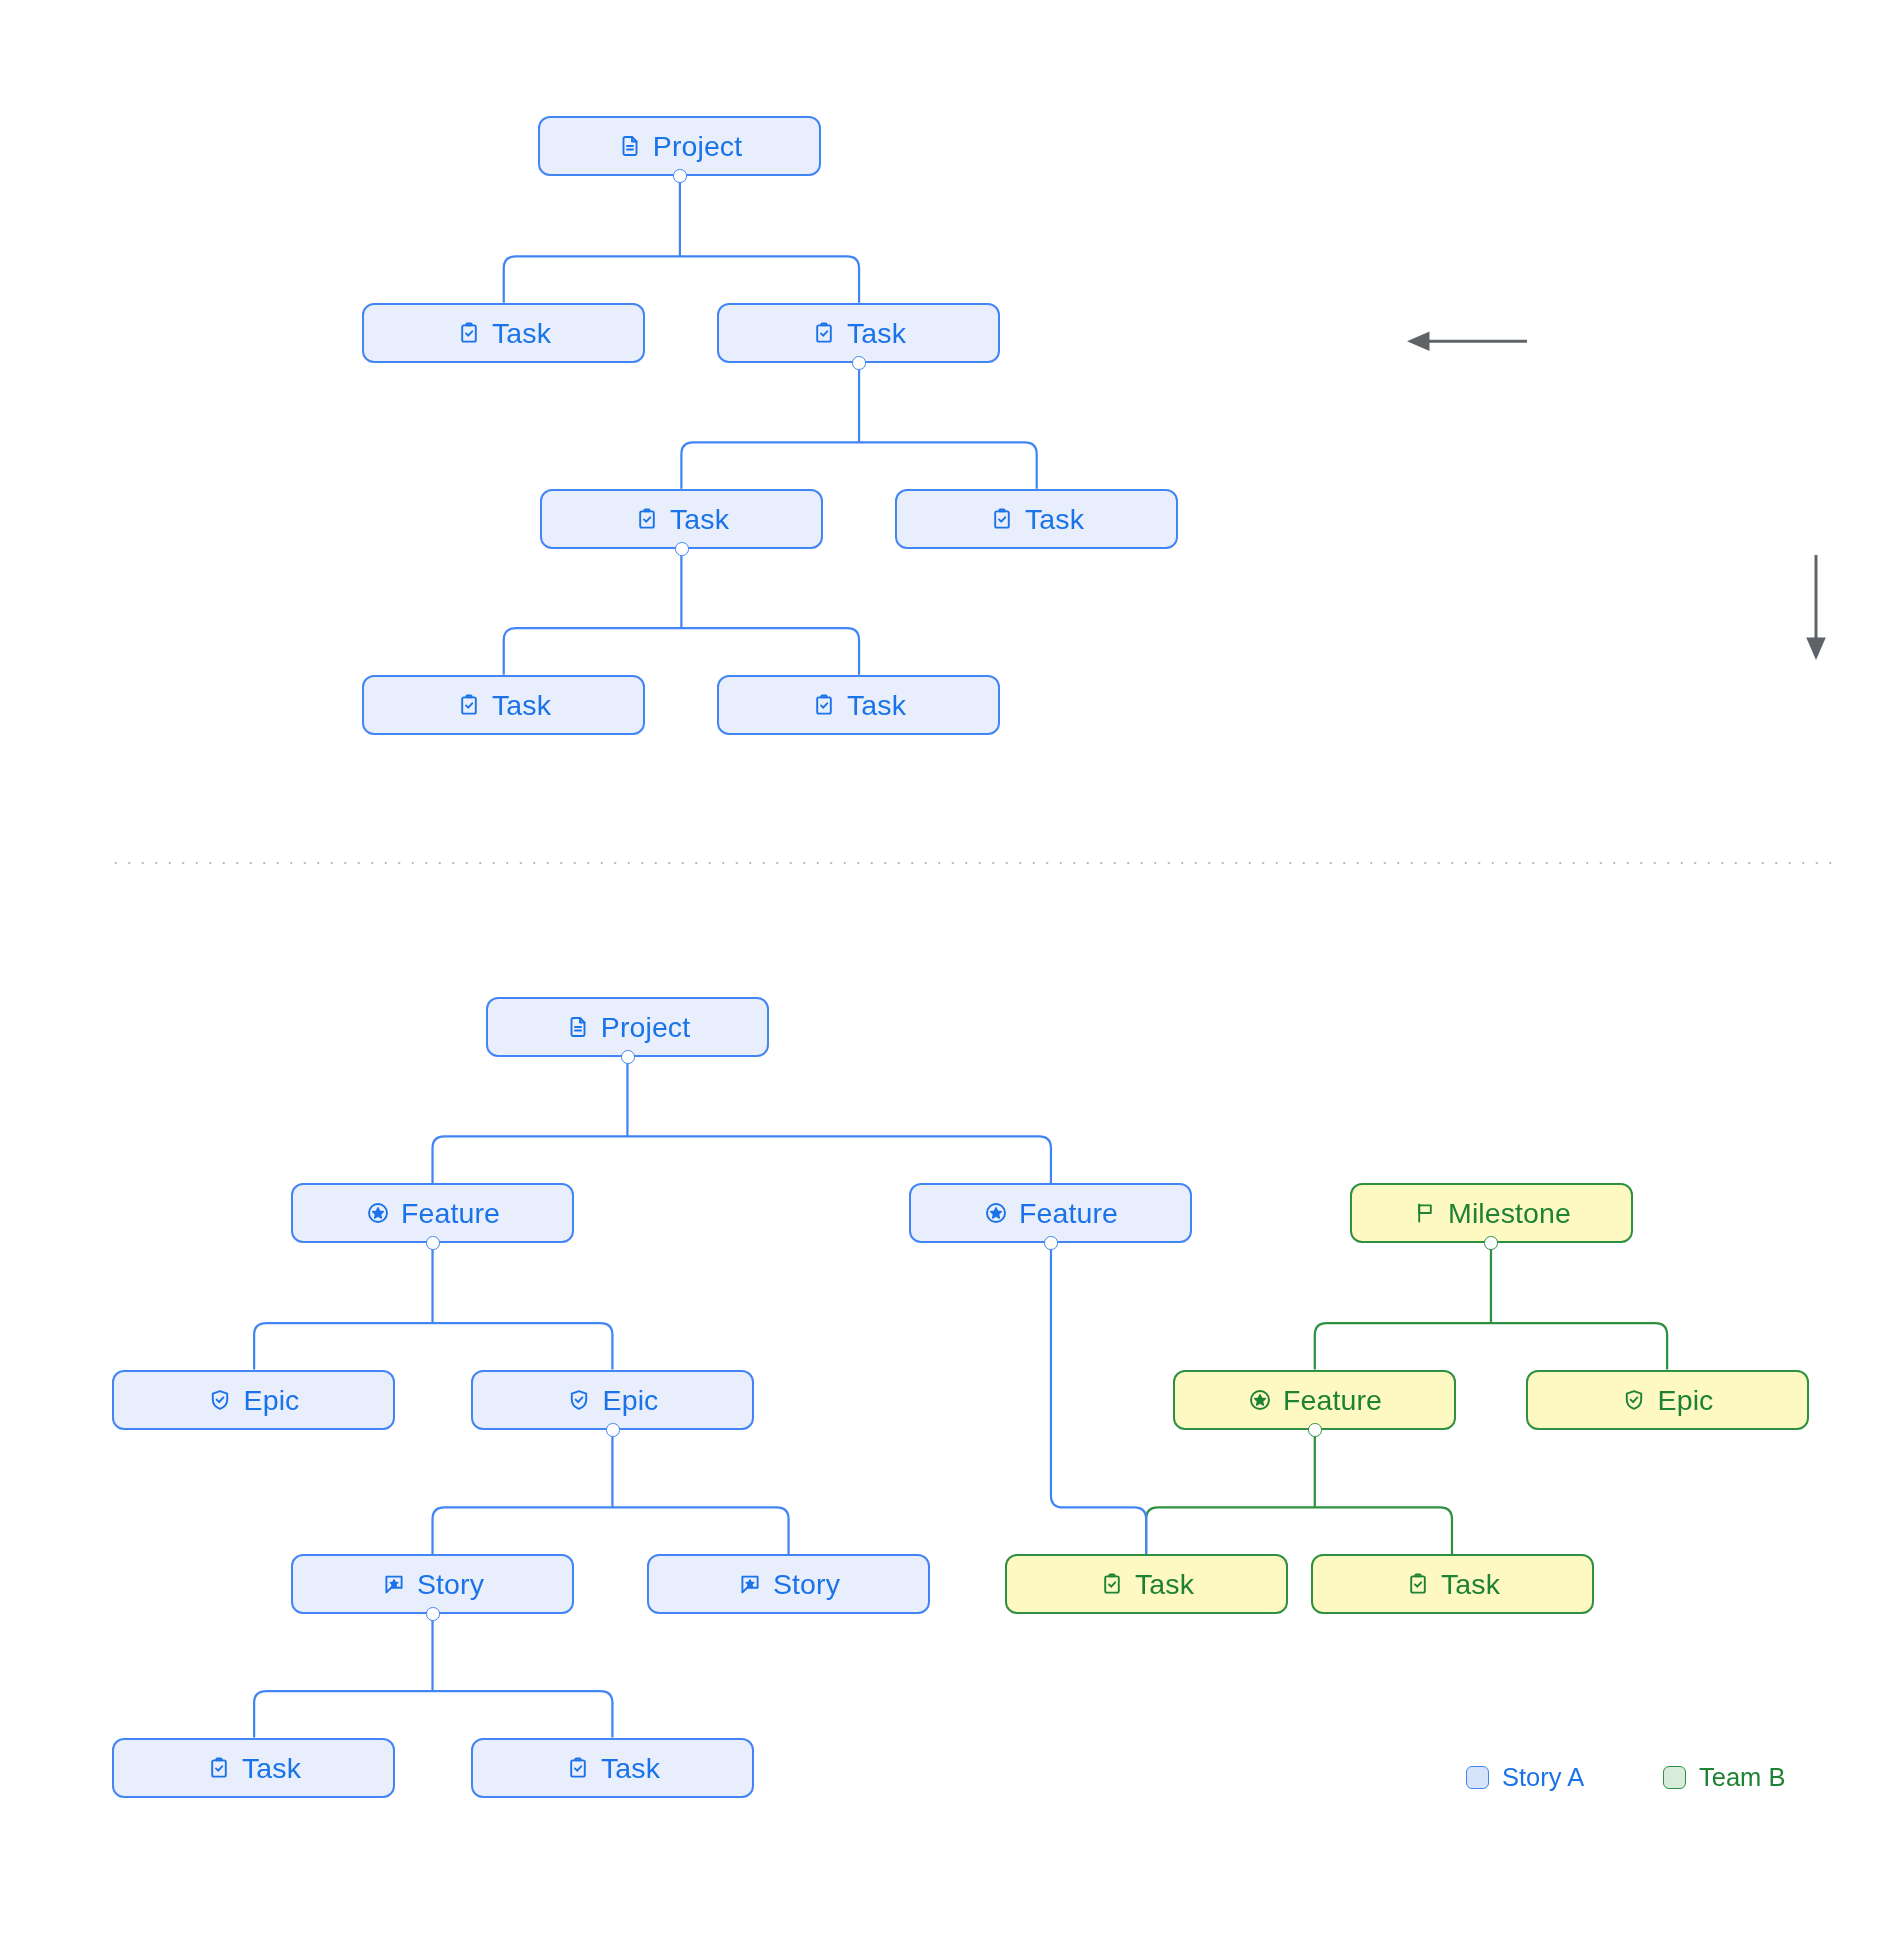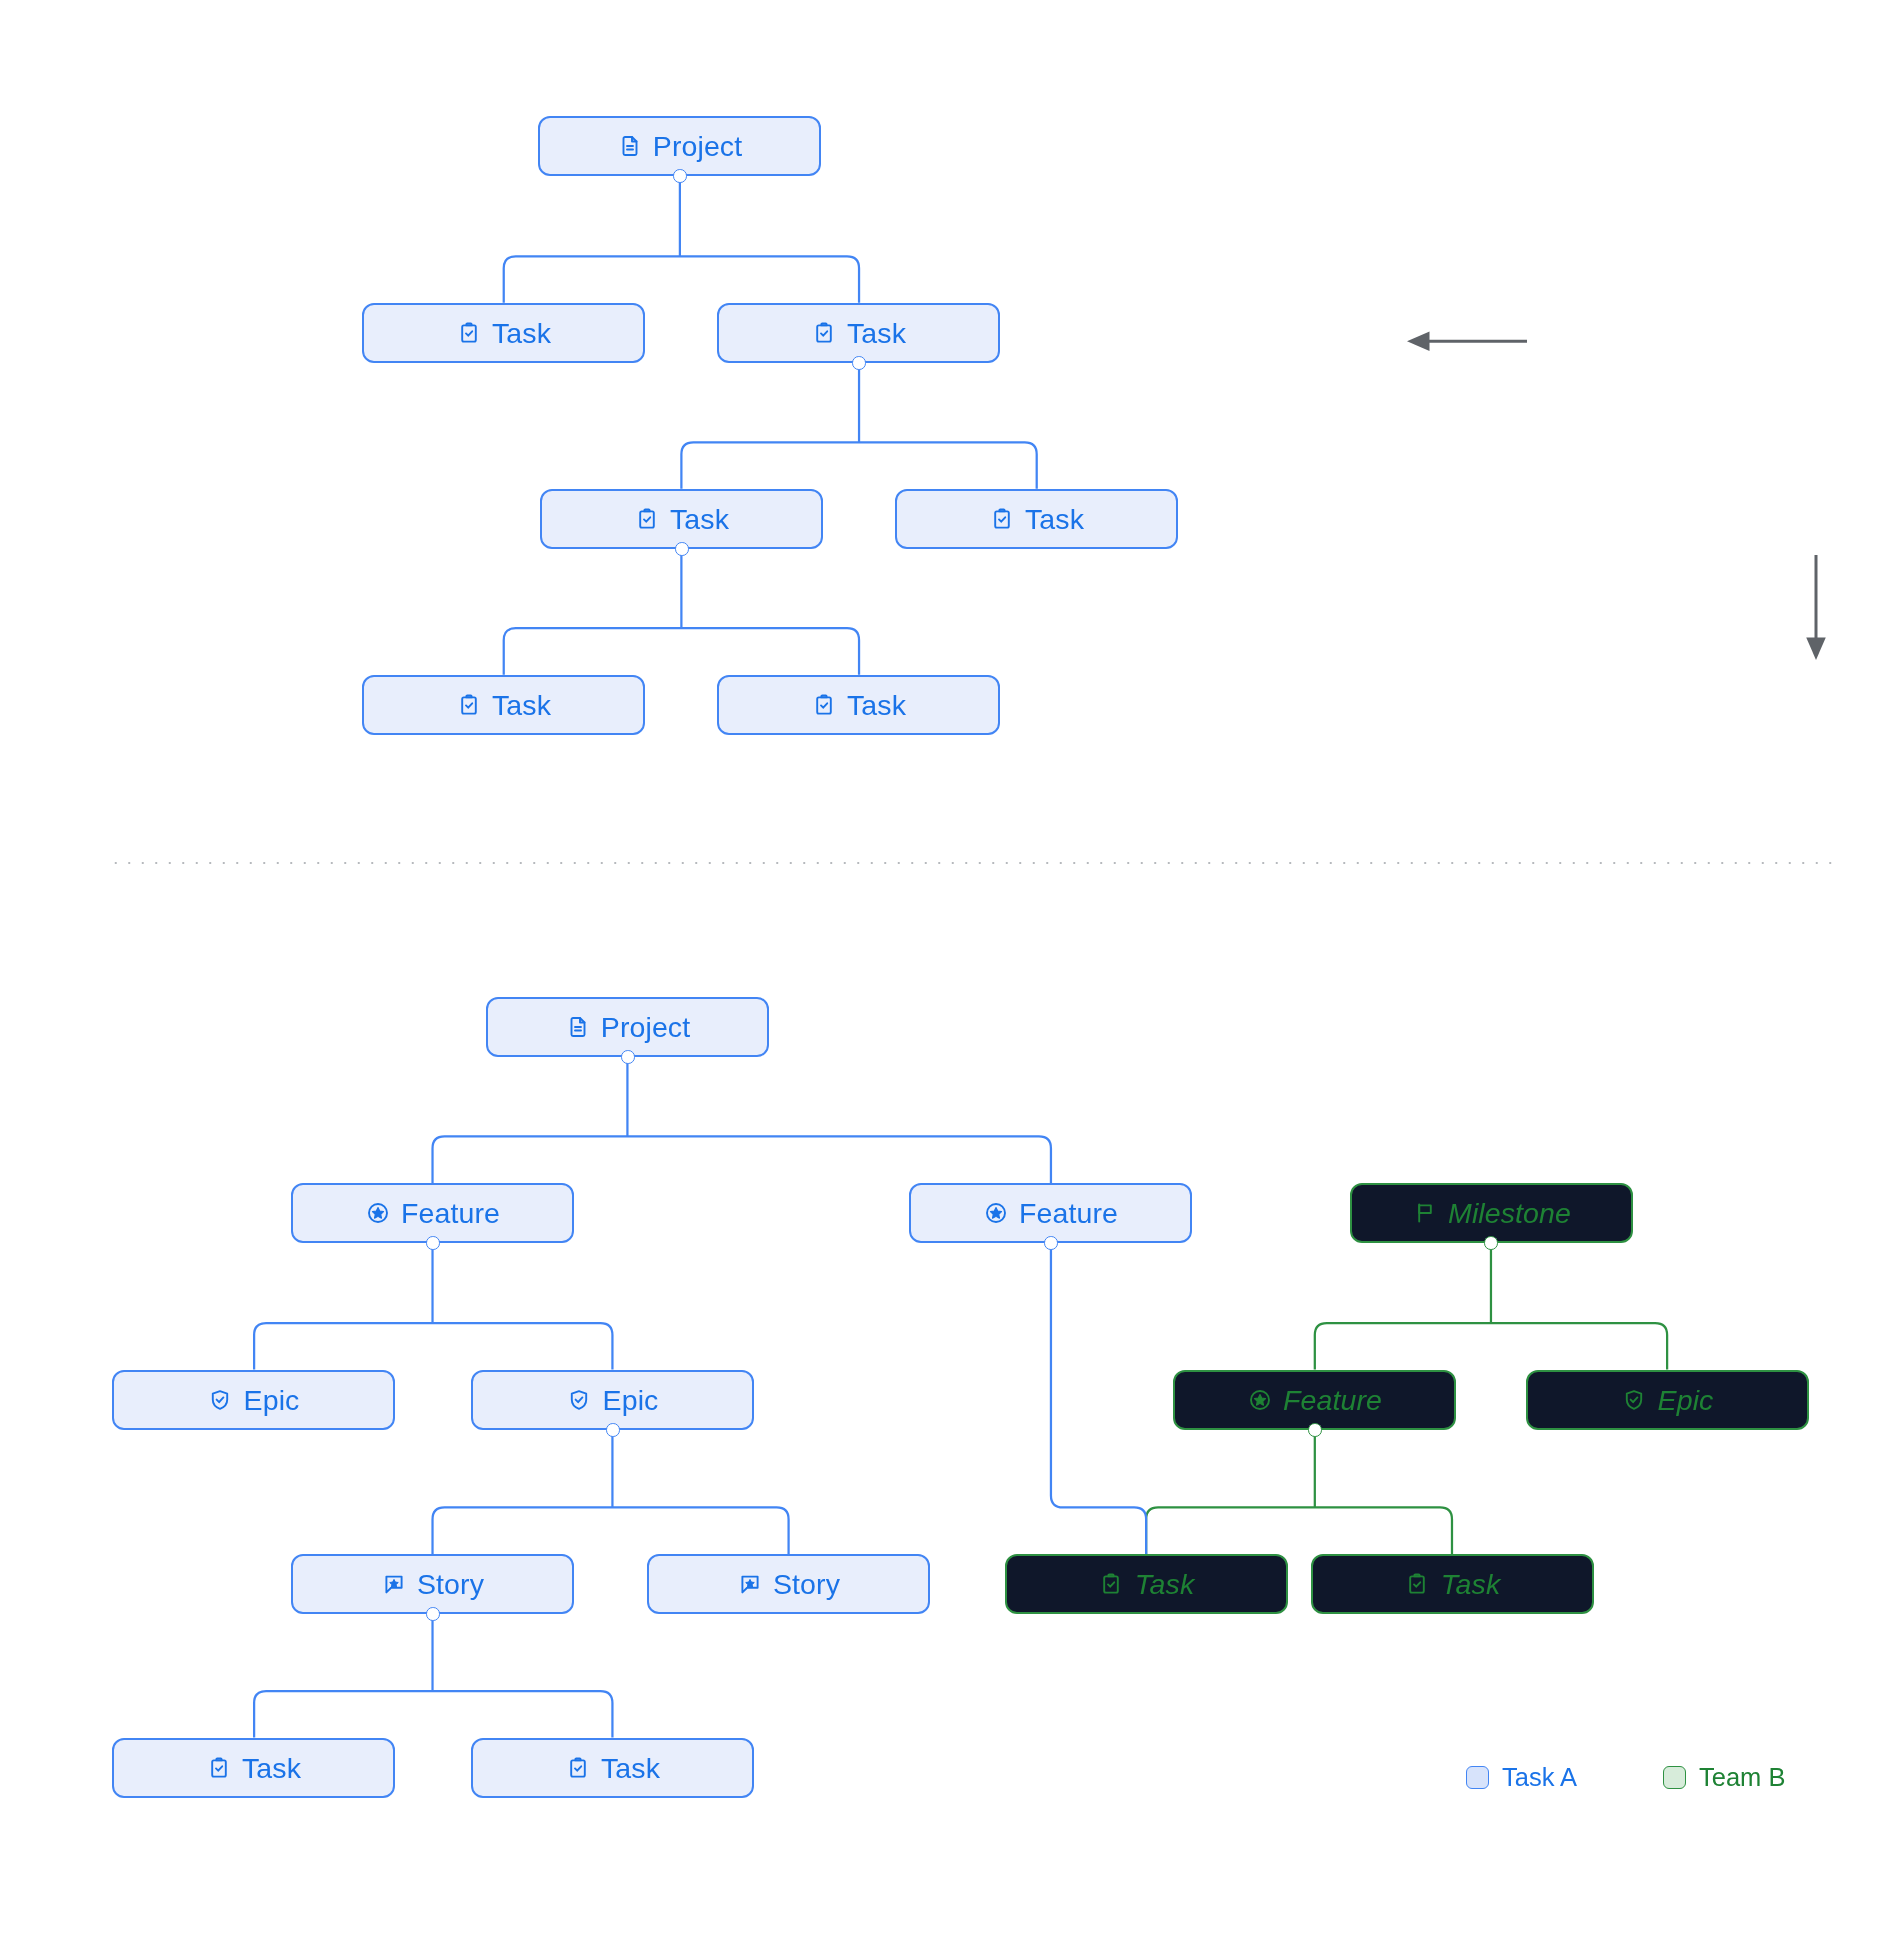--- a/index.html
+++ b/index.html
@@ -34,24 +34,23 @@
     letter-spacing: 0.1px;
     z-index: 5;
     user-select: none;
   }
   .node.team-a {
     background: #e8eefc;
     border-color: #4285f4;
     color: #1a73e8;
   }
   .node.team-b {
-    background: #0f172a;
+    background: #fef9c3;
     border-color: #2e9142;
     color: #1e8234;
-    font-style: italic;
   }
   .node .node-icon {
     display: inline-flex;
     align-items: center;
     justify-content: center;
     width: 25.5px;
     height: 25.5px;
     flex: 0 0 auto;
   }
   .node .node-icon svg { display: block; }
@@ -365,21 +364,21 @@
             <path d="M9.4 4.4V3.3a.9.9 0 0 1 .9-.9h3.4a.9.9 0 0 1 .9.9v1.1z"></path>
             <path d="M9 12.4l2.2 2.3 4-4.4"></path>
           </svg>
         </span>
         <span class="node-label">Task</span>
       </div>
     </div>
 
   <div class="legend team-a" style="left:1466px;top:1763px;">
     <span class="swatch"></span>
-    <span>Task A</span>
+    <span>Story A</span>
   </div>
   <div class="legend team-b" style="left:1663px;top:1763px;">
     <span class="swatch"></span>
     <span>Team B</span>
   </div>
 
 <div class="port team-a" style="left: 673px; top: 169px;"></div>
     <div class="port team-a" style="left: 852px; top: 356px;"></div>
     <div class="port team-a" style="left: 675px; top: 542px;"></div>
     <div class="port team-a" style="left: 621px; top: 1050px;"></div>

